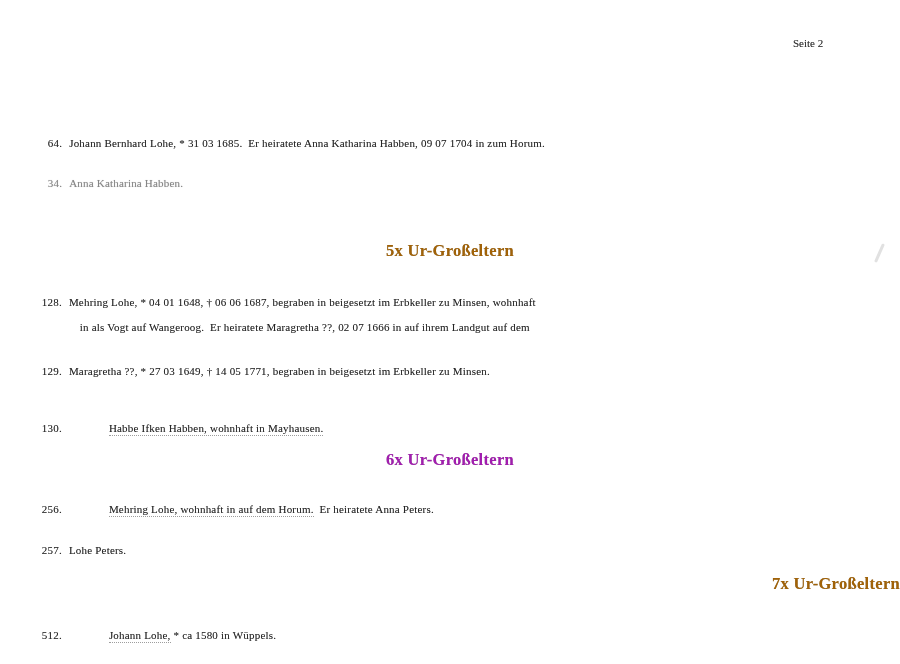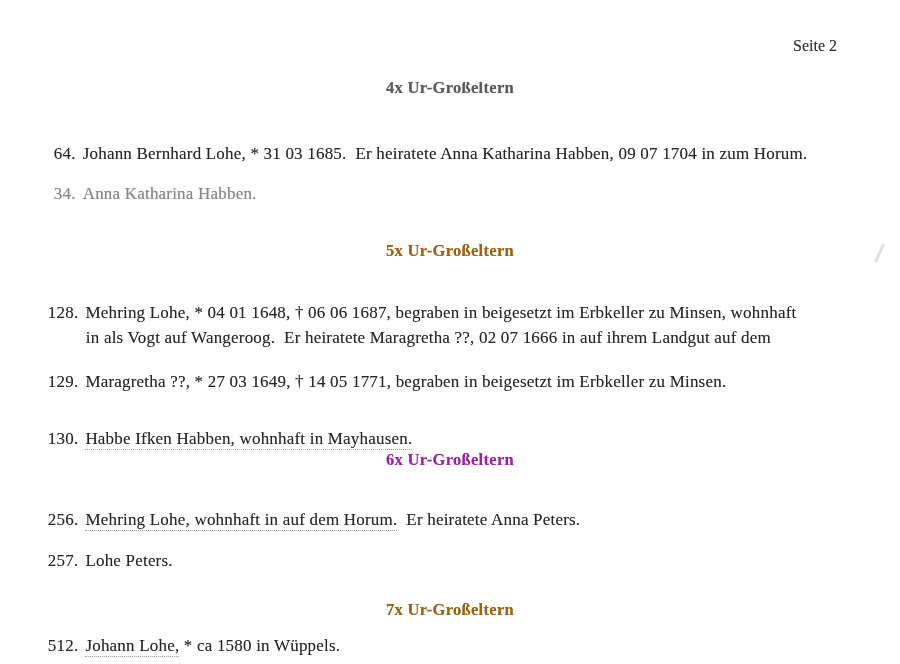--- a/index.html
+++ b/index.html
@@ -9,21 +9,21 @@
     height: 664px;
     background: #ffffff;
     font-family: "Liberation Serif", "DejaVu Serif", serif;
     color: #262626;
     overflow: hidden;
     text-shadow: 0 0 0.5px rgba(70,70,70,0.45);
   }
   .line {
     position: absolute;
     white-space: pre;
-    font-size: 17px;
+    font-size: 11px;
     letter-spacing: 0.2px;
     line-height: 1.2;
   }
   .num { margin-right: 7px; }
   .heading {
     position: absolute;
     left: 0;
     width: 100%;
     text-align: center;
     font-weight: 700;
@@ -33,44 +33,43 @@
     white-space: pre;
   }
   .heading.clipped {
     color: #5c5c5c;
     clip-path: inset(4px 0 0 0);
     text-shadow: 0 0 0.8px rgba(90,90,90,0.6);
   }
   .heading.dark { color: #a21caf; }
   .pageno {
     position: absolute;
-    font-size: 16px;
+    font-size: 11px;
     color: #2e2e2e;
     white-space: pre;
   }
   .faded { color: #868686; text-shadow: 0 0 0.8px rgba(134,134,134,0.5); }
-  .dotted { border-bottom: 1px dotted #9d9d9d; padding-bottom: 1px; }
+  .dotted { border-bottom: 1px dotted #9d9d9d; padding-bottom: 1px; margin-left: 40px; }
   .artifact {
     position: absolute;
     width: 3px;
     height: 20px;
     background: #dcdcdc;
     border-radius: 2px;
     transform: rotate(24deg);
     opacity: 0.85;
   }
 </style>
 </head>
 <body>
 
 <div class="page">
 
   <div class="pageno" style="top:37px; left:793px;">Seite 2</div>
 
-  <div class="heading clipped" style="top:78px;">4x Ur-Großeltern</div>
 
   <div class="line" style="top:124px; left:36px;">
     <span class="num">64.</span><span>Johann Bernhard Lohe, * 31 03 1685.  Er heiratete Anna Katharina Habben, 09 07 1704 in zum Horum.</span>
   </div>
 
   <div class="line faded" style="top:164px; left:36px;">
     <span class="num">34.</span><span>Anna Katharina Habben.</span>
   </div>
 
 
@@ -94,21 +93,21 @@
   <div class="heading dark" style="top:450px;">6x Ur-Großeltern</div>
 
   <div class="line" style="top:490px; left:30px;">
     <span class="num">256.</span><span class="dotted">Mehring Lohe, wohnhaft in auf dem Horum.</span><span>  Er heiratete Anna Peters.</span>
   </div>
 
   <div class="line" style="top:531px; left:30px;">
     <span class="num">257.</span><span>Lohe Peters.</span>
   </div>
 
-  <div class="heading" style="top:600px;">7x Ur-Großeltern</div>
+  <div class="heading" style="top:574px;text-align:right;">7x Ur-Großeltern</div>
 
   <div class="line" style="top:616px; left:30px;">
     <span class="num">512.</span><span class="dotted">Johann Lohe,</span><span> * ca 1580 in Wüppels.</span>
   </div>
 
   <div class="artifact" style="top:243px; left:878px;"></div>
 
 </div>
 
 </body></html>

